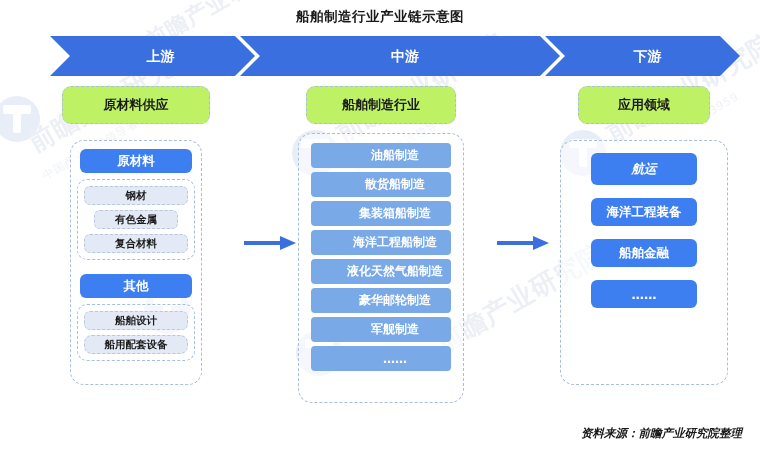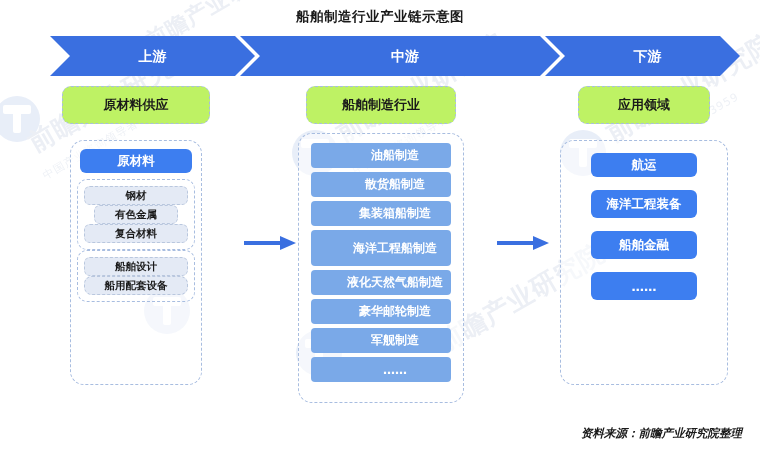--- a/index.html
+++ b/index.html
@@ -53,21 +53,21 @@
     border: 1.3px dashed #a8bde0; border-radius: 9px; background: #bef264;
     text-align: center; font-size: 13px; font-weight: 700; color: #1a1a1a;
     display: flex; align-items: center; justify-content: center;
   }
   .col-body {
     border: 1.3px dashed #a8bde0; border-radius: 14px; background: rgba(255,255,255,0.55);
     display: flex; flex-direction: column; align-items: center;
   }
   .subgroup {
     border: 1.3px dashed #a8bde0; border-radius: 10px;
-    display: flex; flex-direction: column; align-items: center; 
+    display: flex; flex-direction: column; align-items: center; gap: 5px;
   }
 
   .chip {
     display: flex; align-items: center; justify-content: center;
     text-align: center; white-space: nowrap;
   }
   .chip-primary {
     background: #3d7ef0; color: #ffffff; border-radius: 6px;
     font-size: 12.5px; font-weight: 700;
   }
@@ -112,72 +112,73 @@
   <div class="wm wm-text wm-sub" style="left:700px; top:110px; font-size:11px;">83959</div>
 
   <div class="title">船舶制造行业产业链示意图</div>
 
   <div class="band">
     <svg width="690" height="40" viewBox="0 0 690 40">
       <polygon points="0,0 185,0 205,20 185,40 0,40 20,20" fill="#3a6fe0"></polygon>
       <polygon points="190,0 490,0 510,20 490,40 190,40 210,20" fill="#3a6fe0"></polygon>
       <polygon points="495,0 670,0 690,20 670,40 495,40 515,20" fill="#3a6fe0"></polygon>
     </svg>
-    <div class="band-label" style="left:0px; width:205px;">上游</div>
+    <div class="band-label" style="left:8px; width:205px;">上游</div>
     <div class="band-label" style="left:200px; width:310px;">中游</div>
     <div class="band-label" style="left:505px; width:185px;">下游</div>
   </div>
 
   <div class="col" style="left:62px; top:86px; width:148px;">
     <div class="col-head" style="width:148px; height:38px;">原材料供应</div>
   </div>
   <div class="col col-body" style="left:70px; top:140px; width:132px; height:245px; padding:8px 0 10px 0; gap:0;">
     <div class="chip chip-primary" style="width:112px; height:24px; margin-bottom:6px;text-align:right;">原材料</div>
     <div class="subgroup" style="width:118px; padding:6px 0;">
       <div class="chip chip-light" style="width:104px; height:19px;">钢材</div>
       <div class="chip chip-light" style="width:84px; height:19px;">有色金属</div>
       <div class="chip chip-light" style="width:104px; height:19px;">复合材料</div>
     </div>
+    <div class="chip chip-primary" style="width:112px; height:24px; margin-top:14px; margin-bottom:6px;">其他</div>
     <div class="subgroup" style="width:118px; padding:6px 0;">
       <div class="chip chip-light" style="width:104px; height:19px;">船舶设计</div>
       <div class="chip chip-light" style="width:104px; height:19px;border-radius:8px;">船用配套设备</div>
     </div>
   </div>
 
   <div class="conn" style="left:244px; top:234px;">
     <svg width="52" height="18" viewBox="0 0 52 18">
       <path d="M0 7 H36 V2 L52 9 L36 16 V11 H0 Z" fill="#3a6fe0"></path>
     </svg>
   </div>
 
   <div class="col" style="left:306px; top:86px; width:150px;">
     <div class="col-head" style="width:150px; height:38px;">船舶制造行业</div>
   </div>
   <div class="col col-body" style="left:298px; top:133px; width:166px; height:270px; padding:9px 0 9px 0; gap:4px;">
     <div class="chip chip-mid" style="width:140px; height:25px;">油船制造</div>
     <div class="chip chip-mid" style="width:140px; height:25px;">散货船制造</div>
     <div class="chip chip-mid" style="width:140px; height:25px;">集装箱船制造</div>
-    <div class="chip chip-mid" style="width:140px; height:36px;">海洋工程船制造</div>
+    <div class="chip chip-mid" style="width:140px; height:25px;">海洋工程船制造</div>
     <div class="chip chip-mid" style="width:140px; height:25px;">液化天然气船制造</div>
     <div class="chip chip-mid" style="width:140px; height:25px;">豪华邮轮制造</div>
     <div class="chip chip-mid" style="width:140px; height:25px;">军舰制造</div>
     <div class="chip chip-mid" style="width:140px; height:25px;">……</div>
   </div>
 
   <div class="conn" style="left:497px; top:234px;">
     <svg width="52" height="18" viewBox="0 0 52 18">
       <path d="M0 7 H36 V2 L52 9 L36 16 V11 H0 Z" fill="#3a6fe0"></path>
     </svg>
   </div>
 
   <div class="col" style="left:578px; top:86px; width:132px;">
     <div class="col-head" style="width:132px; height:38px;">应用领域</div>
   </div>
   <div class="col col-body" style="left:560px; top:140px; width:168px; height:245px; padding:12px 0; gap:13px;">
-    <div class="chip chip-primary" style="width:106px; height:24px;">航运</div>
+    <div class="chip chip-primary" style="width:106px; height:32px;font-style:italic;">航运</div>
     <div class="chip chip-primary" style="width:106px; height:28px;">海洋工程装备</div>
     <div class="chip chip-primary" style="width:106px; height:28px;">船舶金融</div>
     <div class="chip chip-primary" style="width:106px; height:28px;">……</div>
   </div>
 
   <div class="source">资料来源：前瞻产业研究院整理</div>
 
 </div>
 
 </body></html>

